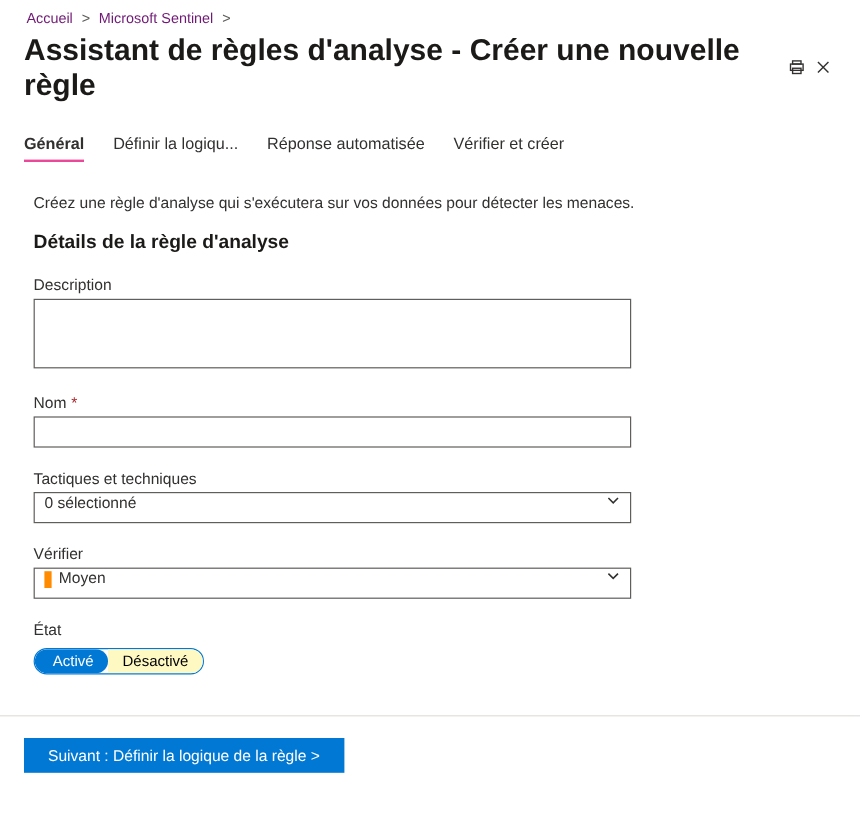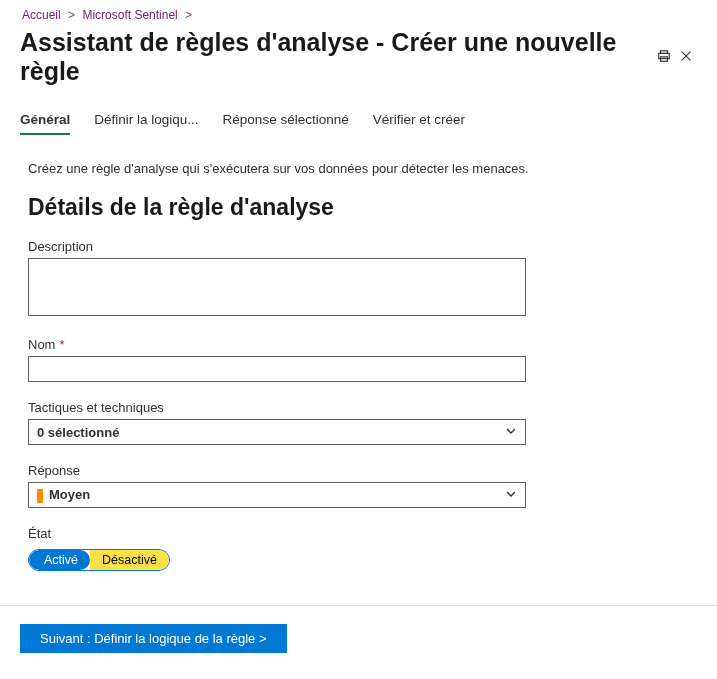--- a/index.html
+++ b/index.html
@@ -31,52 +31,52 @@
     background: none; border: none; cursor: pointer; padding: 4px;
     color: #323130;
   }
   .icon-btn svg { width: 14px; height: 14px; stroke: #323130; }
   .tabs {
     display: flex; gap: 24px; margin-top: 26px;
     font-size: 13.5px; color: #323130;
   }
   .tab { padding-bottom: 6px; cursor: pointer; }
   .tab.active {
-    font-weight: 600; border-bottom: 2px solid #15803d;
+    font-weight: 600; border-bottom: 2px solid #ec4899;
   }
   .content { padding: 26px 8px 0 8px; }
   .intro { color: #323130; font-size: 13px; }
   .section-title {
-    font-size: 23px; font-weight: 600; margin-top: 18px; color: #1b1a19;
+    font-size: 16px; font-weight: 600; margin-top: 18px; color: #1b1a19;
   }
   .field { margin-top: 18px; max-width: 498px; }
   .field-label { font-size: 13px; color: #323130; margin-bottom: 4px; }
   .req { color: #a4262c; margin-left: 4px; }
   .text-input, .textarea, .select {
     width: 100%; border: 1px solid #605e5c;
     font-family: inherit; font-size: 13px; background: #fff;
   }
   .text-input { height: 26px; padding: 2px 6px; }
   .textarea { height: 58px; padding: 4px 6px; resize: none; }
   .select {
-    height: 26px; display: flex; align-items: center;
-    justify-content: space-between; padding: 0 8px; cursor: pointer; font-weight: bold;
+    height: 26px; display: flex; 
+    justify-content: space-between; padding: 0 8px; cursor: pointer;
   }
   .severity-swatch {
     width: 6px; height: 14px; background: #ff8c00; display: inline-block;
     margin-right: 6px; vertical-align: middle;
   }
   .chevron svg { width: 12px; height: 12px; }
   .toggle-group {
     display: inline-flex; border: 1px solid #0078d4; border-radius: 12px;
     overflow: hidden; height: 22px; margin-top: 4px;
   }
   .toggle-opt {
     display: flex; align-items: center; padding: 0 12px;
-    font-size: 12.5px; cursor: pointer; background: #fde047; border: none;
+    font-size: 12.5px; cursor: pointer; background: #fef9c3; border: none;
   }
   .toggle-opt.active { background: #0078d4; color: #fff; border-radius: 12px; padding-left: 15px; }
   .footer-sep { border-top: 1px solid #e1dfdd; margin-top: 34px; }
   .footer { padding: 18px 20px; }
   .primary-btn {
     background: #0078d4; color: #fff; border: none;
     font-size: 13px; padding: 7px 20px; cursor: pointer; font-family: inherit;
   }
 </style>
 </head>
@@ -105,21 +105,21 @@
       <svg viewBox="0 0 16 16" stroke="currentColor" stroke-width="1.3">
         <line x1="3" y1="3" x2="13" y2="13"></line>
         <line x1="13" y1="3" x2="3" y2="13"></line>
       </svg>
     </button>
   </div>
 
   <div class="tabs">
     <div class="tab active">Général</div>
     <div class="tab">Définir la logiqu...</div>
-    <div class="tab">Réponse sélectionné</div>
+    <div class="tab">Réponse automatisée</div>
     <div class="tab">Vérifier et créer</div>
   </div>
 
   <div class="content">
     <div class="intro">Créez une règle d'analyse qui s'exécutera sur vos données pour détecter les menaces.</div>
     <div class="section-title">Détails de la règle d'analyse</div>
 
     <div class="field">
       <div class="field-label">Description</div>
       <textarea class="textarea" style=""></textarea>
@@ -138,21 +138,21 @@
         <span>0 sélectionné</span>
         <span class="chevron">
           <svg viewBox="0 0 12 12" fill="none" stroke="#323130" stroke-width="1.3">
               <polyline points="2,4 6,8 10,4"></polyline>
             </svg>
         </span>
       </div>
     </div>
 
     <div class="field">
-      <div class="field-label">Réponse</div>
+      <div class="field-label">Vérifier</div>
       <div class="select">
         <span>
           <span class="severity-swatch"></span><span>Moyen</span>
         </span>
         <span class="chevron">
           <svg viewBox="0 0 12 12" fill="none" stroke="#323130" stroke-width="1.3">
               <polyline points="2,4 6,8 10,4"></polyline>
             </svg>
         </span>
       </div>

